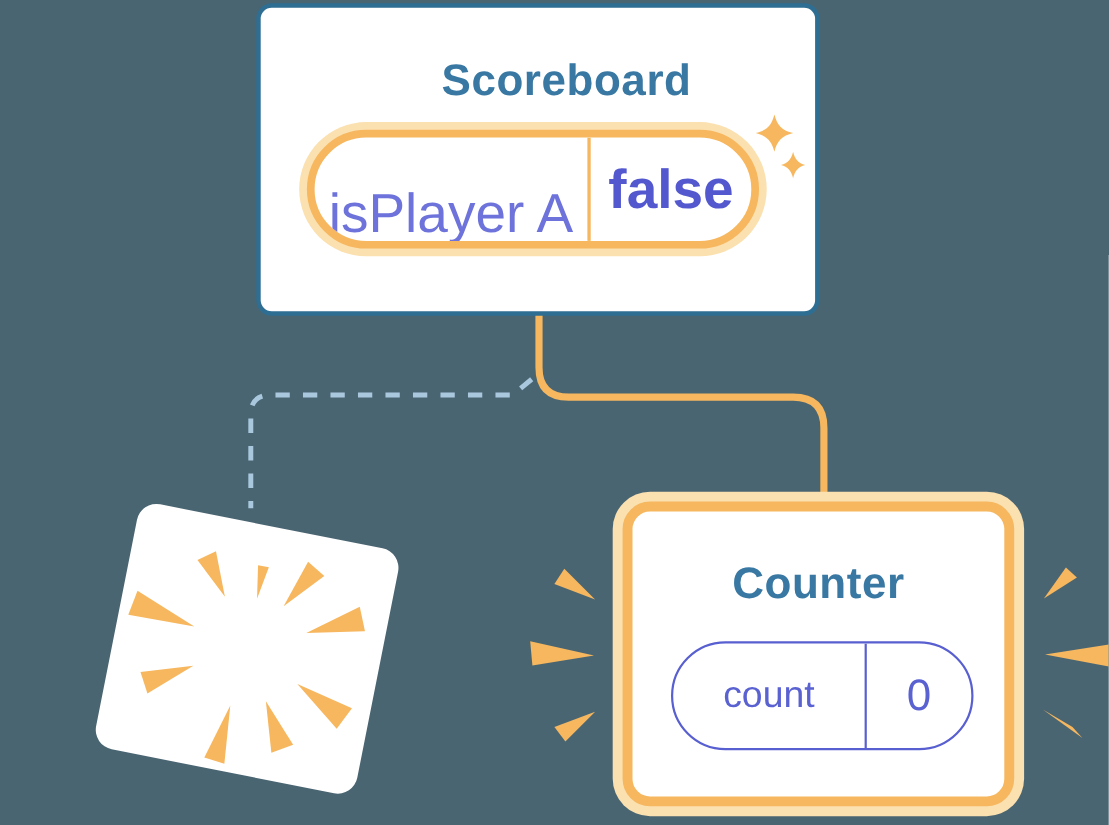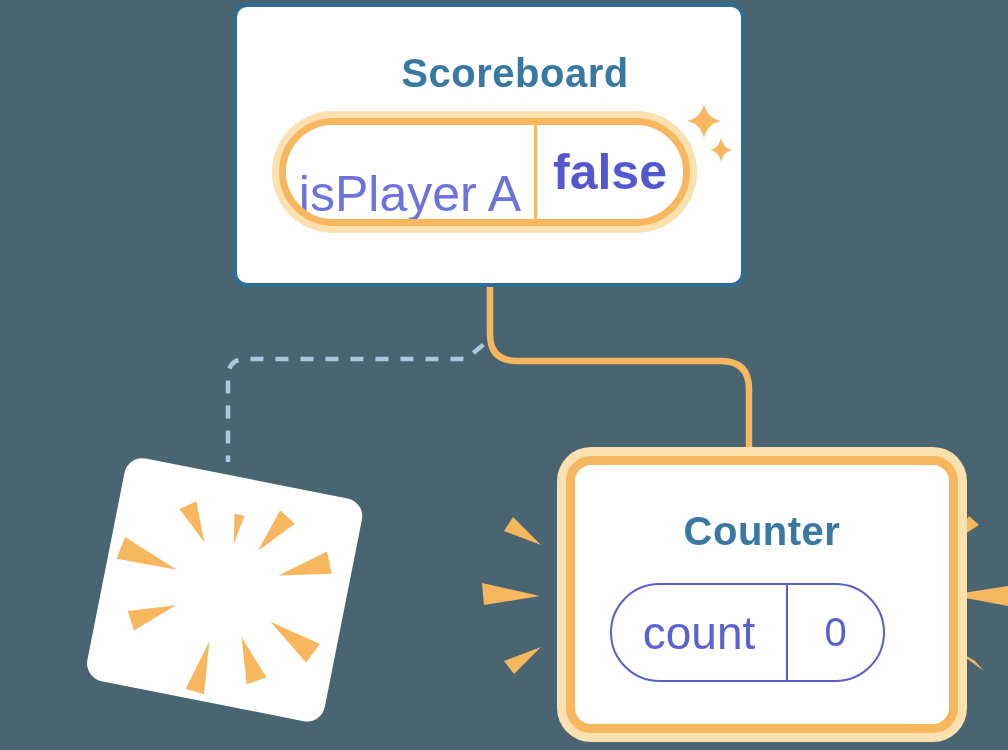--- a/index.html
+++ b/index.html
@@ -46,36 +46,36 @@
   
   .poof-card {
     position: absolute; left: 128px; top: 455px; width: 242px; height: 227px;
     background: #FFFFFF; border-radius: 18px;
     transform: rotate(11.2deg); transform-origin: 0 0; z-index: 1;
   }
 
   
   .counter-card {
     position: absolute; left: 557px; top: 447px; width: 374px; height: 295px;
-    background: #FBE0B0; border-radius: 34px; z-index: 1; padding-left: 36px;
+    background: #FBE0B0; border-radius: 34px; z-index: 1;
   }
   .counter-card .card-inner {
     position: absolute; left: 9px; top: 9px; right: 9px; bottom: 9px;
     background: #FFFFFF; border: 9px solid #F6B75F; border-radius: 25px;
     box-sizing: border-box;
   }
   .counter-card .card-title { top: 62px; }
   .counter-pill {
     position: absolute; left: 53px; top: 136px; width: 275px; height: 99px;
     background: #FFFFFF; border: 2px solid #585FD0; border-radius: 999px;
     box-sizing: border-box; display: flex; align-items: stretch; overflow: hidden;
   }
   .counter-pill .pill-label {
     width: 174px; display: flex; align-items: center; justify-content: center;
-    font-size: 46px; color: #5A62D2;
+    font-size: 34px; color: #5A62D2;
   }
   .counter-pill .pill-value {
     flex: 1; border-left: 2px solid #585FD0;
     display: flex; align-items: center; justify-content: center;
     font-size: 40px; color: #5A62D2;
   }
 </style>
 </head>
 <body>
 

